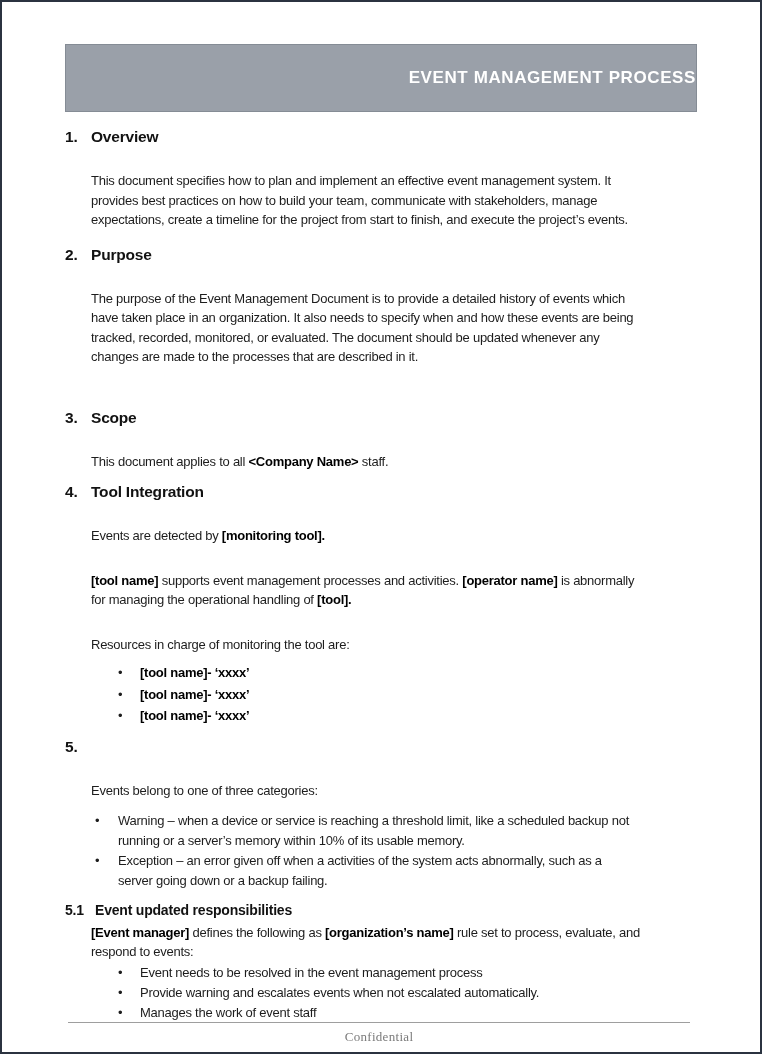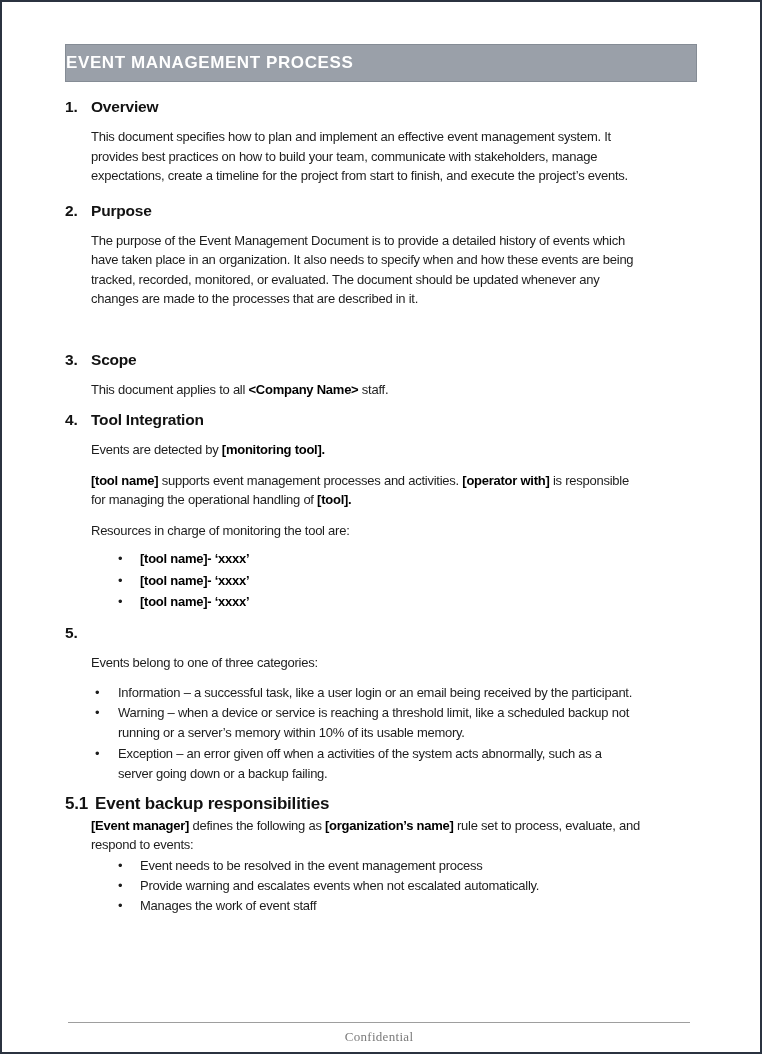--- a/index.html
+++ b/index.html
@@ -4,32 +4,32 @@
 <style>
   html,body{margin:0;padding:0;}
   body{width:762px;height:1054px;}
   *{box-sizing:border-box;}
   .page{
     width:762px;height:1054px;position:relative;overflow:hidden;
     background:#ffffff;border:2px solid #2b3340;
     font-family:"Liberation Sans",sans-serif;color:#1d1d1d;
   }
   .banner{
-    margin:42px 63px 0;height:38px;
+    margin:42px 63px 0;height:68px;
     background:#9aa0a9;border:1px solid #858c95;
-    display:flex;align-items:center;justify-content:flex-start;
+    display:flex;align-items:center;justify-content:flex-end;
   }
   .banner-title{color:#ffffff;font-weight:700;font-size:17px;letter-spacing:.6px;}
   .content{padding:0 63px;font-size:13px;line-height:19.5px;letter-spacing:-0.25px;}
   .sec-h{display:flex;font-size:15.5px;font-weight:700;color:#121212;line-height:18px;margin-top:16px;letter-spacing:-0.2px;}
   .sec-h .num{min-width:26px;}
   .sec-h.mt-xl{margin-top:42px;}
-  .sec-h.sub{font-size:17px;line-height:17px;margin-top:11px;}
+  .sec-h.sub{font-size:14px;line-height:17px;margin-top:11px;}
   .sec-h.sub .num{min-width:30px;}
-  p{margin:11px 0 0 26px;}
+  p{margin:25px 0 0 26px;}
   p.tight{margin-top:4px;line-height:19px;}
   b{font-weight:700;color:#000000;}
   ul{list-style:none;margin:9px 0 0;padding:0;}
   li{position:relative;}
   li::before{content:"\2022";position:absolute;left:0;top:0;}
   ul.deep li{margin:0 0 1.5px 53px;padding-left:22px;line-height:20px;}
   ul.shallow{margin-top:10px;}
   ul.shallow li{margin:0 0 0.5px 30px;padding-left:23px;line-height:20px;}
   ul.tight{margin-top:2px;}
   ul.tight li{margin:0 0 0 53px;padding-left:22px;line-height:20px;}
@@ -66,41 +66,40 @@
       <span class="num">3.</span>
       <span>Scope</span>
     </div>
     <p><span>This document applies to all </span><b>&lt;Company Name&gt;</b><span> staff.</span></p>
 
     <div class="sec-h" style="margin-top:12px">
       <span class="num">4.</span>
       <span>Tool Integration</span>
     </div>
     <p><span>Events are detected by </span><b>[monitoring tool].</b></p>
-    <p><b>[tool name]</b><span> supports event management processes and activities. </span><b>[operator with]</b><span> is responsible</span><br><span>for managing the operational handling of </span><b>[tool].</b></p>
+    <p><b>[tool name]</b><span> supports event management processes and activities. </span><b>[operator name]</b><span> is abnormally</span><br><span>for managing the operational handling of </span><b>[tool].</b></p>
     <p><span>Resources in charge of monitoring the tool are:</span></p>
     <ul class="deep">
       <li><span><b>[tool name]- ‘xxxx’</b></span></li>
       <li><span><b>[tool name]- ‘xxxx’</b></span></li>
       <li><span><b>[tool name]- ‘xxxx’</b></span></li>
     </ul>
 
     <div class="sec-h" style="margin-top:12px">
       <span class="num">5.</span>
     </div>
     <p><span>Events belong to one of three categories:</span></p>
     <ul class="shallow">
-      <li><span><span>Information – a successful task, like a user login or an email being received by the participant.</span></span></li>
       <li><span><span>Warning – when a device or service is reaching a threshold limit, like a scheduled backup not</span><br><span>running or a server’s memory within 10% of its usable memory.</span></span></li>
       <li><span><span>Exception – an error given off when a activities of the system acts abnormally, such as a</span><br><span>server going down or a backup failing.</span></span></li>
     </ul>
 
     <div class="sec-h sub">
       <span class="num">5.1</span>
-      <span>Event backup responsibilities</span>
+      <span>Event updated responsibilities</span>
     </div>
     <p class="tight"><b>[Event manager]</b><span> defines the following as </span><b>[organization’s name]</b><span> rule set to process, evaluate, and</span><br><span>respond to events:</span></p>
     <ul class="tight">
       <li><span><span>Event needs to be resolved in the event management process</span></span></li>
       <li><span><span>Provide warning and escalates events when not escalated automatically.</span></span></li>
       <li><span><span>Manages the work of event staff</span></span></li>
     </ul>
 
   </div>
 

